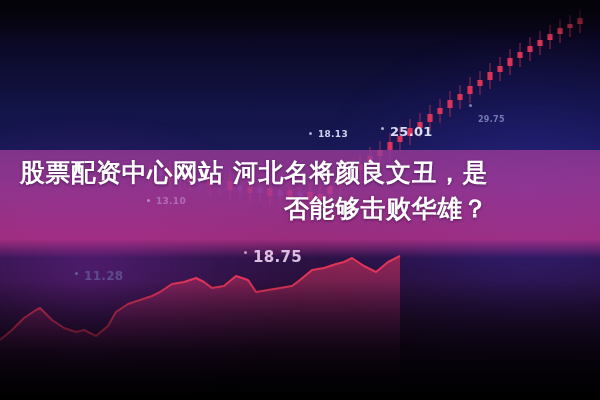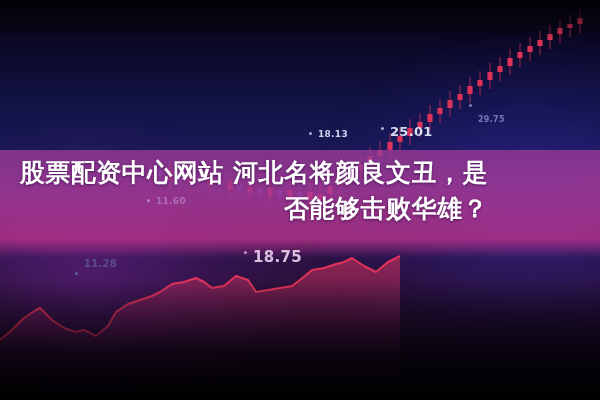--- a/index.html
+++ b/index.html
@@ -250,25 +250,25 @@
   <div class="band band-lower"></div>
 
   <div>
       <div class="num-dot" style="left: 309px; top: 132px; width: 3px; height: 3px; background: rgb(216, 220, 247); opacity: 0.75;"></div>
       <div class="num-label" style="left: 318px; top: 129px; color: rgb(216, 220, 247); font-size: 9px; opacity: 0.95;">18.13</div>
       <div class="num-dot" style="left: 381px; top: 127px; width: 3px; height: 3px; background: rgb(227, 231, 251); opacity: 0.75;"></div>
       <div class="num-label" style="left: 390px; top: 124px; color: rgb(227, 231, 251); font-size: 13px; opacity: 0.95;">25.01</div>
       <div class="num-dot" style="left: 469px; top: 104px; width: 3px; height: 3px; background: rgb(154, 164, 216); opacity: 0.75;"></div>
       <div class="num-label" style="left: 478px; top: 115px; color: rgb(154, 164, 216); font-size: 8px; opacity: 0.7;">29.75</div>
       <div class="num-dot" style="left: 147px; top: 199px; width: 3px; height: 3px; background: rgb(201, 168, 216); opacity: 0.75;"></div>
-      <div class="num-label" style="left: 156px; top: 196px; color: rgb(201, 168, 216); font-size: 9px; opacity: 0.5;">11.60</div>
+      <div class="num-label" style="left: 156px; top: 196px; color: rgb(201, 168, 216); font-size: 9px; opacity: 0.5;">13.10</div>
       <div class="num-dot" style="left: 244px; top: 251px; width: 3px; height: 3px; background: rgb(230, 200, 232); opacity: 0.75;"></div>
       <div class="num-label" style="left: 253px; top: 248px; color: rgb(230, 200, 232); font-size: 15px; opacity: 0.95;">18.75</div>
       <div class="num-dot" style="left: 75px; top: 272px; width: 3px; height: 3px; background: rgb(111, 116, 173); opacity: 0.75;"></div>
-      <div class="num-label" style="left: 84px; top: 258px; color: rgb(111, 116, 173); font-size: 10px; opacity: 0.55;">11.28</div>
+      <div class="num-label" style="left: 84px; top: 269px; color: rgb(111, 116, 173); font-size: 12px; opacity: 0.55;">11.28</div>
     </div>
 
   <div class="title-wrap">
     <span class="title-text">股票配资中心网站 河北名将颜良文丑，是否能够击败华雄？</span>
   </div>
 
   <div class="top-fade"></div>
   <div class="bottom-fade"></div>
 </div>
 

